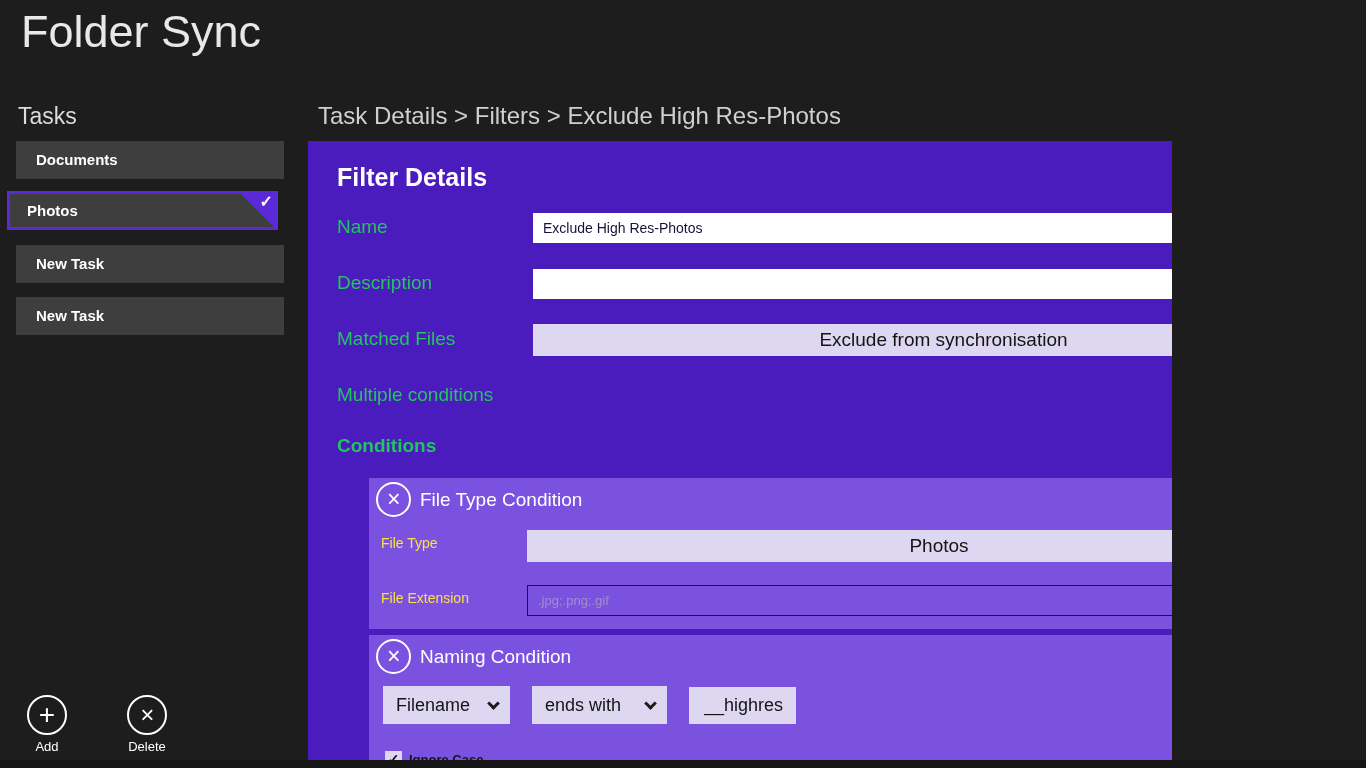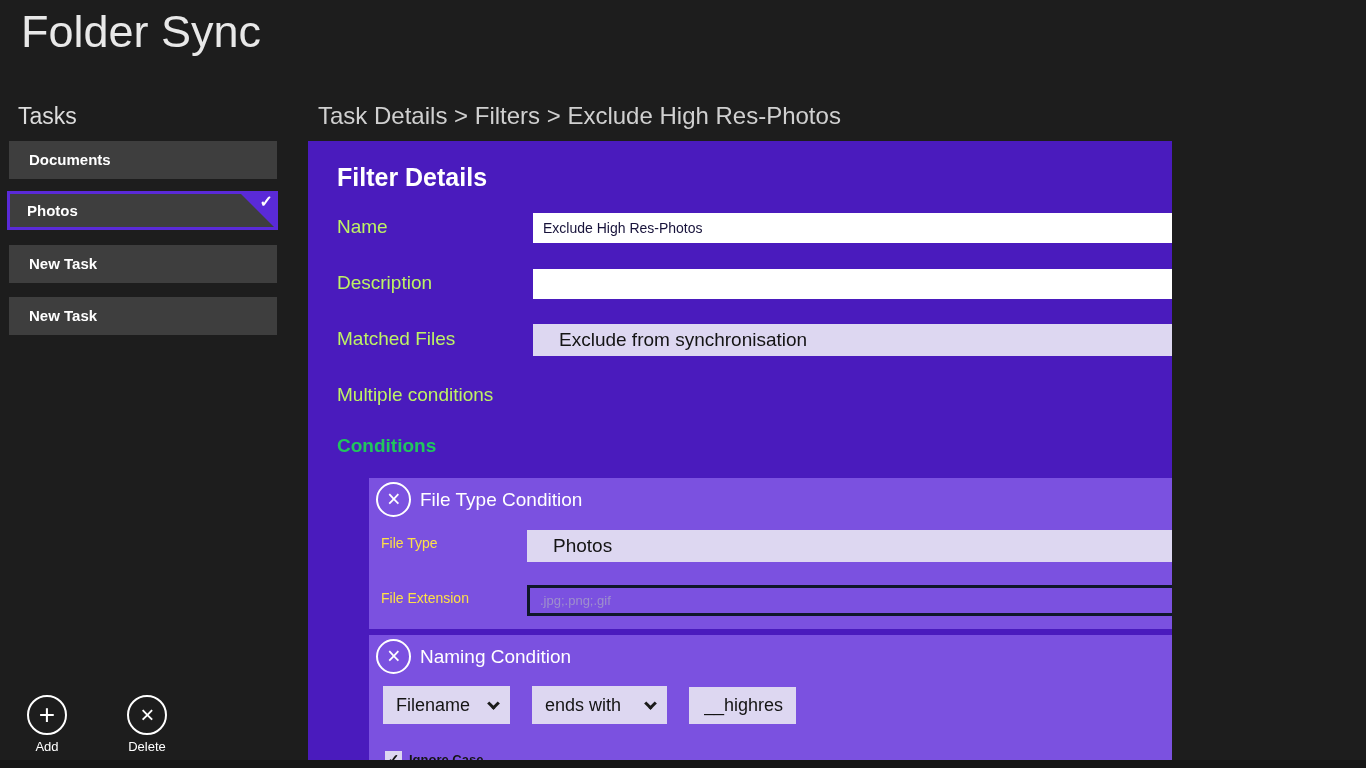--- a/index.html
+++ b/index.html
@@ -7,63 +7,63 @@
   body {
     width:1366px; height:768px; position:relative; overflow:hidden;
     background:#1d1d1d;
     font-family:"Liberation Sans", sans-serif;
     -webkit-font-smoothing:antialiased;
   }
   .app-title { position:absolute; left:21px; top:6px; font-size:45px; font-weight:300; color:#e8e8e8; }
   .tasks-header { position:absolute; left:18px; top:103px; font-size:23px; font-weight:300; color:#dcdcdc; }
 
   
-  .tile { position:absolute; left:9px; width:268px; height:38px; background:#3e3e3e; cursor:pointer; }
+  .tile { position:absolute; left:16px; width:268px; height:38px; background:#3e3e3e; cursor:pointer; }
   .tile-label { position:absolute; left:20px; top:10px; font-size:15px; font-weight:700; color:#fff; white-space:nowrap; }
   .tile.selected { left:7px; width:271px; height:39px; background:#3e3e3e; border:3px solid #5a2ad8; }
   .tile.selected .tile-label { left:17px; top:8px; }
   .corner { position:absolute; top:0; right:0; width:0; height:0;
             border-top:34px solid #5a2ad8; border-left:34px solid transparent; }
   .corner-check { position:absolute; top:-2px; right:2px; font-size:16px; font-weight:700; color:#fff; }
 
   .breadcrumb { position:absolute; left:318px; top:102px; font-size:24px; font-weight:300; color:#d0d0d0; }
 
   
   .panel { position:absolute; left:308px; top:141px; width:864px; height:619px; background:#4a1bbd; overflow:hidden; }
   .panel-title { position:absolute; left:29px; top:22px; font-size:25px; font-weight:700; color:#fff; }
   .back-btn { position:absolute; left:991px; top:25px; width:44px; height:44px; border:2px solid #fff; border-radius:50%;
               background:transparent; color:#fff; text-align:center; cursor:pointer; padding:0; }
   .back-btn span { font-size:27px; line-height:40px; font-weight:700; }
 
-  .f-label { position:absolute; left:29px; color:#bef264; font-size:19px; font-weight:400; white-space:nowrap; }
+  .f-label { position:absolute; left:29px; color:#22c55e; font-size:19px; font-weight:400; white-space:nowrap; }
   .text-input { position:absolute; left:225px; width:795px; height:30px; background:#ffffff; border:none;
                 font-size:14px; color:#17123a; padding:0 10px; font-family:"Liberation Sans",sans-serif; }
   .select { position:absolute; left:225px; width:795px; height:32px; background:#ddd7f1; color:#141414;
-            font-size:19px; line-height:32px; padding-left:26px; cursor:pointer; }
+            font-size:19px; line-height:32px; padding-left:26px; cursor:pointer;text-align:center; }
   .chev { position:absolute; width:9px; height:9px; border-right:3px solid #1b1b1b; border-bottom:3px solid #1b1b1b;
           transform:rotate(45deg); }
   .select .chev { right:16px; top:9px; }
 
   .conditions-header { position:absolute; left:29px; top:294px; font-size:19px; font-weight:700; color:#22c55e; }
   .add-link { position:absolute; left:700px; top:299px; width:270px; text-align:right; font-size:15px; font-weight:700;
               color:#a18ae0; cursor:pointer; white-space:nowrap; }
   .add-circle { position:absolute; left:992px; top:288px; width:37px; height:37px; border:2px solid #fff; border-radius:50%;
                 color:#fff; text-align:center; line-height:33px; font-size:27px; cursor:pointer; }
 
   .cond-box { position:absolute; left:61px; width:976px; background:#7b51e0; }
   #cond1 { top:337px; height:151px; }
   #cond2 { top:494px; height:300px; }
   .x-circle { position:absolute; left:7px; top:4px; width:35px; height:35px; border:2px solid #fff; border-radius:50%;
               color:#fff; text-align:center; line-height:31px; font-size:23px; font-style:italic; cursor:pointer; }
   .cond-title { position:absolute; left:51px; top:11px; font-size:19px; font-weight:400; color:#fff; white-space:nowrap; }
   .c-label { position:absolute; left:12px; color:#fde047; font-size:14px; white-space:nowrap; }
 
   #select-filetype { left:158px; top:52px; width:798px; height:32px; }
   #input-fileext { position:absolute; left:158px; top:107px; width:796px; height:31px; background:transparent;
-                   border:3px solid #0f172a; font-size:13px; color:#9e90cc; padding:0 10px;
+                   border:1px solid #0f172a; font-size:13px; color:#9e90cc; padding:0 10px;
                    font-family:"Liberation Sans",sans-serif; }
   #input-fileext::placeholder { color:#9e90cc; opacity:1; }
 
   .small-select { position:absolute; background:#ddd7f1; color:#141414; font-size:18px; height:38px; line-height:38px;
                   padding-left:13px; cursor:pointer; }
   .small-select .chev { right:12px; top:13px; }
   #select-field { left:14px; top:51px; width:127px; }
   #select-op { left:163px; top:51px; width:135px; }
   #input-nametext { position:absolute; left:320px; top:52px; width:107px; height:37px; background:#ddd7f1; border:none;
                     font-size:18px; color:#141414; padding:0 0 0 15px; font-family:"Liberation Sans",sans-serif; }

